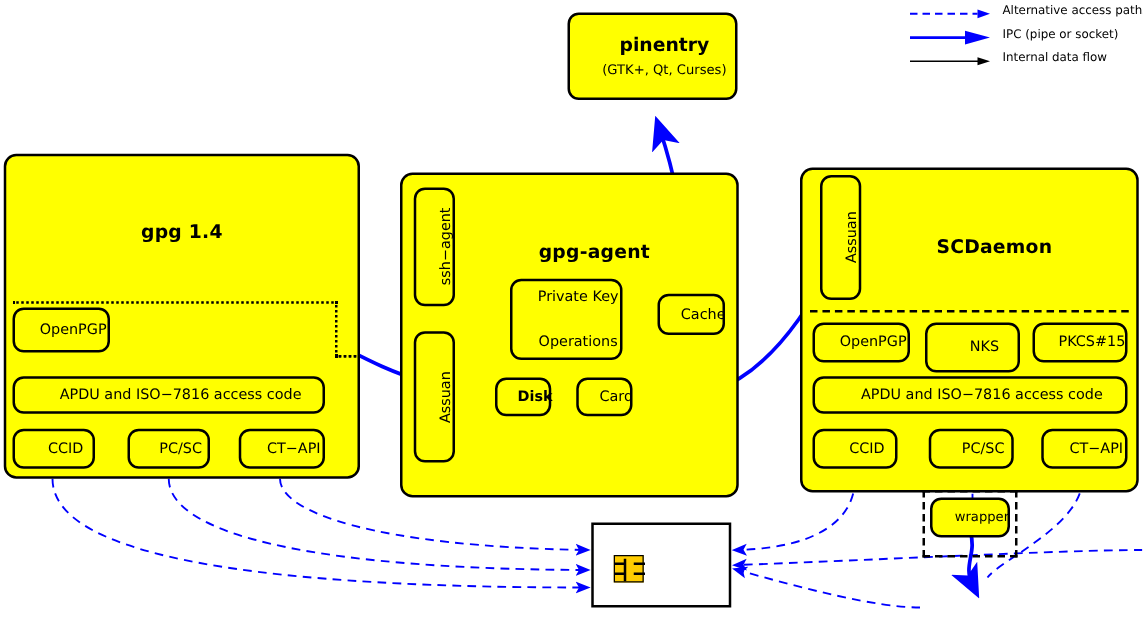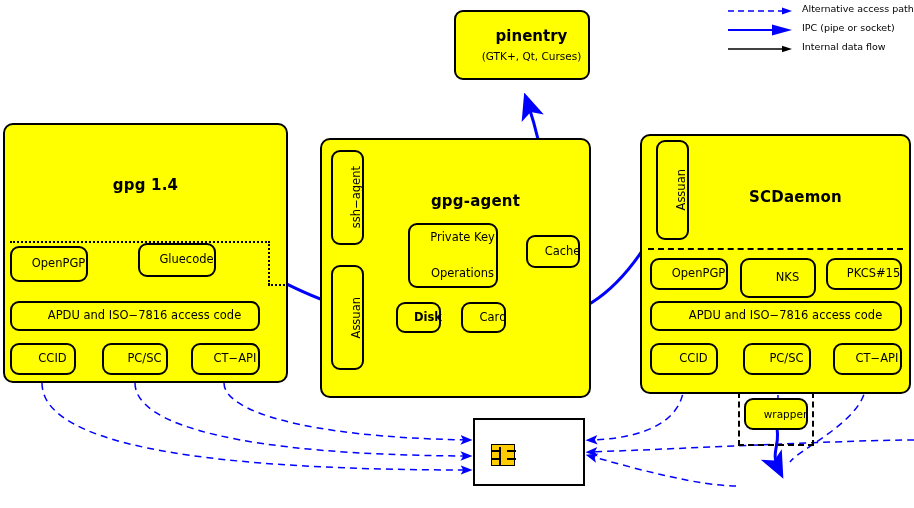--- a/index.html
+++ b/index.html
@@ -169,21 +169,20 @@
   <div class="node container" style="left:3px;top:123px;width:285px;height:260px;">
     <div class="ctitle" style="top:52px;">gpg 1.4</div>
   </div>
 
   <div class="dotted-region" style="left:10px;top:241px;width:260px;height:0;border-left:none;border-right:none;border-bottom:none;"></div>
   <div class="dotted-region" style="left:268px;top:241px;width:0;height:44px;border-top:none;border-bottom:none;border-right:none;"></div>
   <div class="dotted-hline" style="left:268px;top:284px;width:282px;max-width:20px;"></div>
   <div class="dotted-hline" style="left:268px;top:284px;width:20px;"></div>
 
   <div class="node rounded lbl" style="left:10px;top:246px;width:78px;height:36px;">OpenPGP</div>
-  <div class="node rounded lbl" style="left:138px;top:243px;width:78px;height:34px;">Gluecode</div>
 
   <div class="node rounded lbl" style="left:10px;top:301px;width:250px;height:30px;">APDU and ISO−7816 access code</div>
 
   <div class="node rounded lbl" style="left:10px;top:343px;width:66px;height:32px;">CCID</div>
   <div class="node rounded lbl" style="left:102px;top:343px;width:66px;height:32px;">PC/SC</div>
   <div class="node rounded lbl" style="left:191px;top:343px;width:69px;height:32px;">CT−API</div>
 
   <div class="node container" style="left:320px;top:138px;width:271px;height:260px;">
     <div class="ctitle" style="top:53px;left:40px;right:0;">gpg-agent</div>
   </div>

